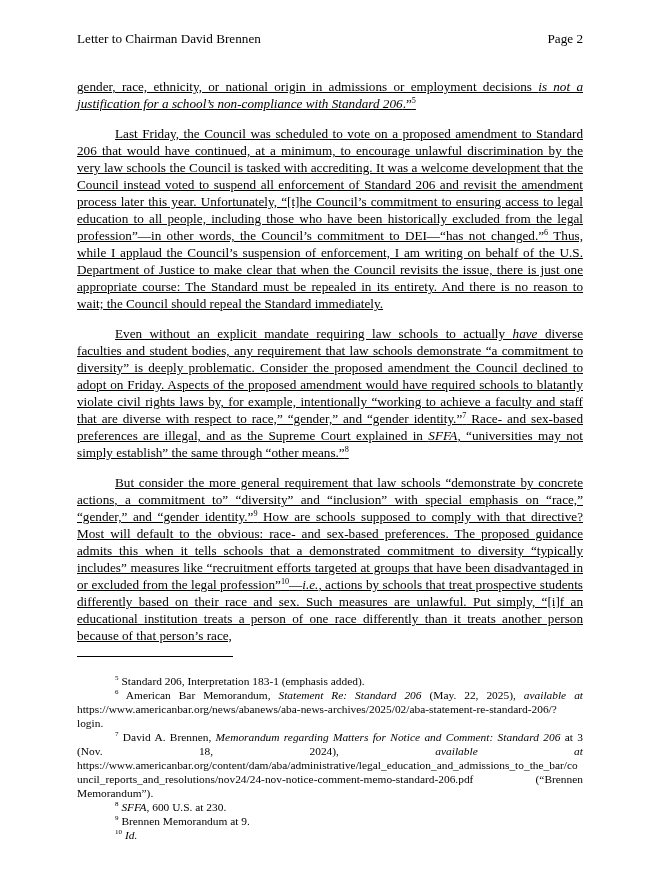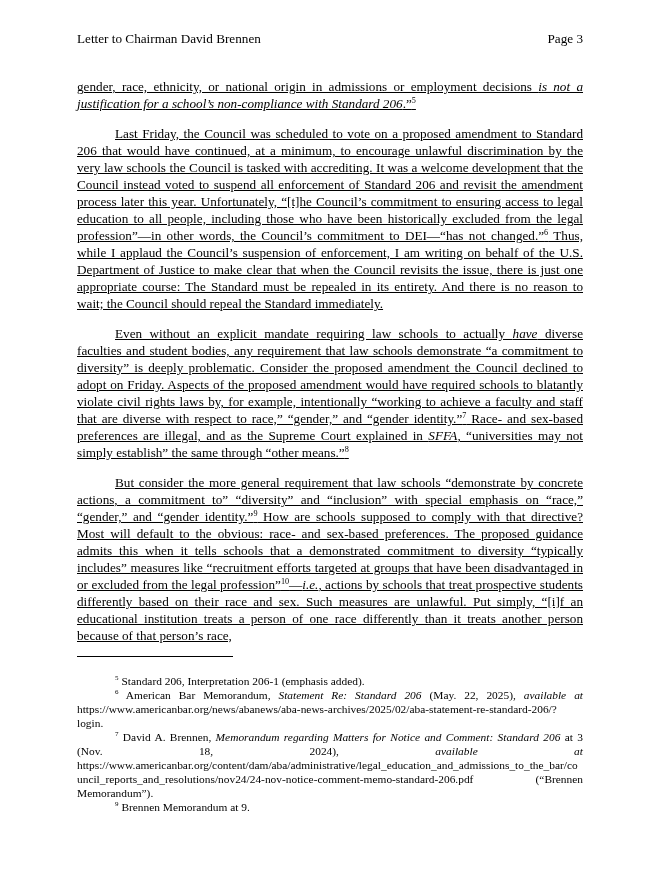--- a/index.html
+++ b/index.html
@@ -55,32 +55,34 @@
     overflow-wrap: break-word;
     word-wrap: break-word;
   }
 </style>
 </head>
 <body>
 
 <div class="page">
   <div class="header">
     <span>Letter to Chairman David Brennen</span>
-    <span>Page 3</span>
+    <span>Page 2</span>
   </div>
 
   <div class="body-text">
       <p class="para"><span class="">gender, race, ethnicity, or national origin in admissions or employment decisions </span><span class="it ">is not a justification for a school’s non-compliance with Standard 206</span><span class="">.”</span><span class="sup">5</span></p>
       <p class="para indent"><span class="">Last Friday, the Council was scheduled to vote on a proposed amendment to Standard 206 that would have continued, at a minimum, to encourage unlawful discrimination by the very law schools the Council is tasked with accrediting.  It was a welcome development that the Council instead voted to suspend all enforcement of Standard 206 and revisit the amendment process later this year.  Unfortunately, “[t]he Council’s commitment to ensuring access to legal education to all people, including those who have been historically excluded from the legal profession”—in other words, the Council’s commitment to DEI—“has not changed.”</span><span class="sup">6</span><span class="">  Thus, while I applaud the Council’s suspension of enforcement, I am writing on behalf of the U.S. Department of Justice to make clear that when the Council revisits the issue, there is just one appropriate course: The Standard must be repealed in its entirety.  And there is no reason to wait; the Council should repeal the Standard immediately.</span></p>
       <p class="para indent"><span class="">Even without an explicit mandate requiring law schools to actually </span><span class="it ">have</span><span class=""> diverse faculties and student bodies, any requirement that law schools demonstrate “a commitment to diversity” is deeply problematic.  Consider the proposed amendment the Council declined to adopt on Friday.  Aspects of the proposed amendment would have required schools to blatantly violate civil rights laws by, for example, intentionally “working to achieve a faculty and staff that are diverse with respect to race,” “gender,” and “gender identity.”</span><span class="sup">7</span><span class="">  Race- and sex-based preferences are illegal, and as the Supreme Court explained in </span><span class="it ">SFFA</span><span class="">, “universities may not simply establish” the same through “other means.”</span><span class="sup">8</span></p>
       <p class="para indent"><span class="">But consider the more general requirement that law schools “demonstrate by concrete actions, a commitment to” “diversity” and “inclusion” with special emphasis on “race,” “gender,” and “gender identity.”</span><span class="sup">9</span><span class="">  How are schools supposed to comply with that directive? Most will default to the obvious: race- and sex-based preferences.  The proposed guidance admits this when it tells schools that a demonstrated commitment to diversity “typically includes” measures like “recruitment efforts targeted at groups that have been disadvantaged in or excluded from the legal profession”</span><span class="sup">10</span><span class="">—</span><span class="it ">i.e.</span><span class="">, actions by schools that treat prospective students differently based on their race and sex.  Such measures are unlawful.  Put simply, “[i]f an educational institution treats a person of one race differently than it treats another person because of that person’s race,</span></p>
     </div>
 
   <div class="footnote-area">
     <div class="fn-rule"></div>
     <div class="footnote-list">
-        <p class="footnote"><span class="sup">5</span><span class=""> Standard 206, Interpretation 206-1 (emphasis added).</span></p>
+        <p class="footnote"><span class="sup">5</span><span class=""> Standard 206, Interpretation 183-1 (emphasis added).</span></p>
         <p class="footnote"><span class="sup">6</span><span class=""> American Bar Memorandum, </span><span class="it ">Statement Re: Standard 206</span><span class=""> (May. 22, 2025), </span><span class="it ">available at</span><span class=""> https://www.americanbar.org/news/abanews/aba-news-archives/2025/02/aba-statement-re-standard-206/?login.</span></p>
         <p class="footnote"><span class="sup">7</span><span class=""> David A. Brennen, </span><span class="it ">Memorandum regarding Matters for Notice and Comment: Standard 206</span><span class=""> at 3 (Nov. 18, 2024), </span><span class="it ">available at</span><span class=""> https://www.americanbar.org/content/dam/aba/administrative/legal_education_and_admissions_to_the_bar/council_reports_and_resolutions/nov24/24-nov-notice-comment-memo-standard-206.pdf (“Brennen Memorandum”).</span></p>
+        <p class="footnote"><span class="sup">8</span><span class=""> </span><span class="it ">SFFA</span><span class="">, 600 U.S. at 230.</span></p>
         <p class="footnote"><span class="sup">9</span><span class=""> Brennen Memorandum at 9.</span></p>
+        <p class="footnote"><span class="sup">10</span><span class=""> </span><span class="it ">Id.</span></p>
       </div>
   </div>
 </div>
 
 </body></html>

